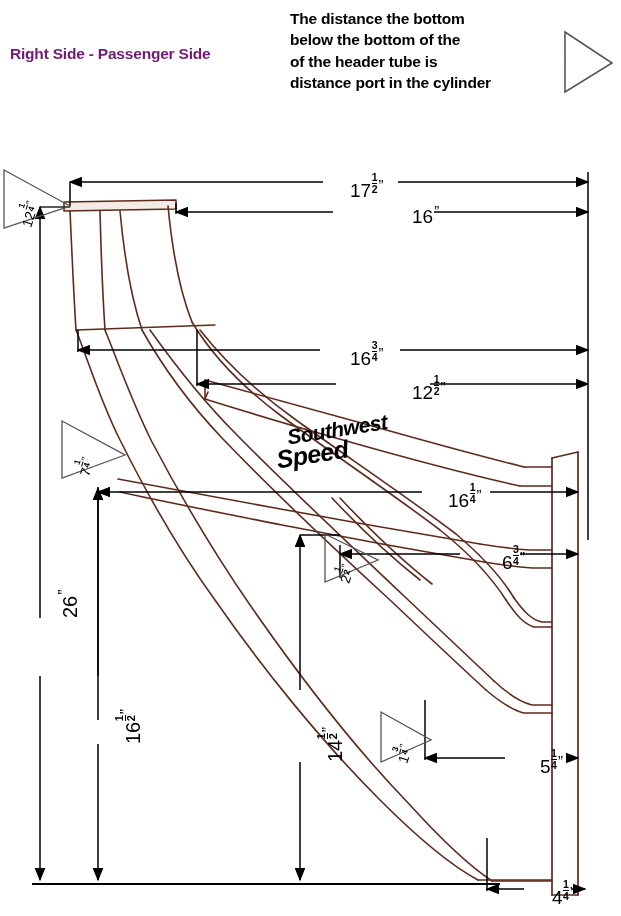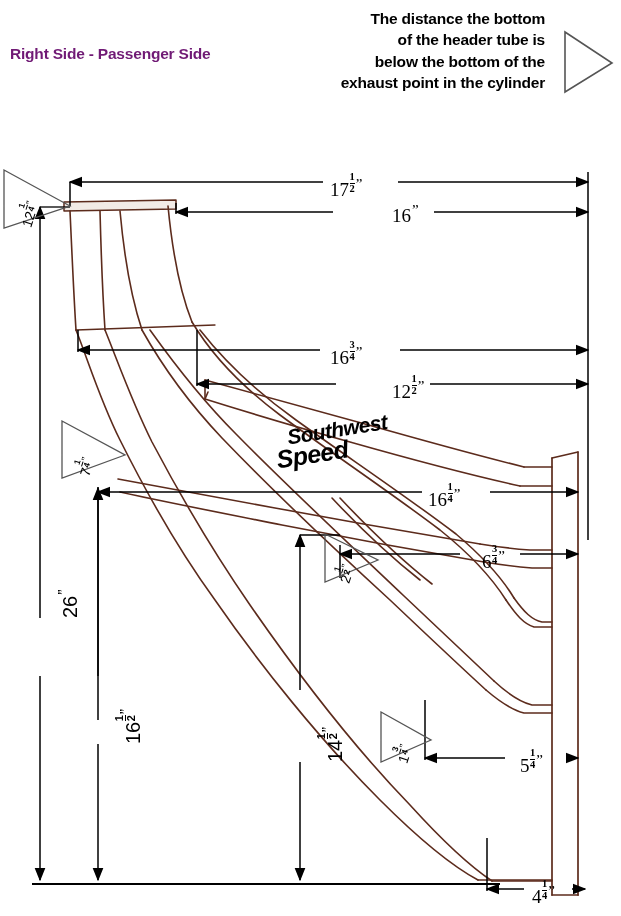--- a/index.html
+++ b/index.html
@@ -28,35 +28,35 @@
   .note-block {
     position: absolute;
     left: 290px;
     top: 8px;
     width: 255px;
     font-size: 15.5px;
     font-weight: bold;
     line-height: 1.38;
     color: #000;
     letter-spacing: -0.2px;
-    text-align: right;
   }
   svg.layer {
     position: absolute;
     left: 0;
     top: 0;
     width: 621px;
     height: 916px;
   }
   .dimtext {
     position: absolute;
     font-size: 18px;
     color: #000;
     white-space: nowrap;
-    font-family: Liberation Serif, serif;
+    font-family: Liberation Sans, sans-serif;
+    margin-left: 20px;
   }
   .dimtext .whole { font-size: 19px; }
   .frac {
     display: inline-block;
     vertical-align: 0.42em;
     font-size: 10.5px;
     line-height: 1;
     text-align: center;
     margin-left: 0.5px;
   }
@@ -104,23 +104,23 @@
 </style>
 </head>
 <body>
 
 <div id="page">
 
   <div class="title-left">Right Side  - Passenger Side</div>
 
   <div class="note-block">
     <div>The distance the bottom</div>
+    <div>below the bottom of the</div>
     <div>of the header tube is</div>
-    <div>below the bottom of the</div>
-    <div>exhaust point in the cylinder</div>
+    <div>distance port in the cylinder</div>
   </div>
 
   <svg class="layer" viewBox="0 0 621 916">
     <g fill="none" stroke="#5c2b1c" stroke-width="1.6" stroke-linecap="round" stroke-linejoin="round">
 
       <path d="M64 202 L176 200 L176 209 L64 211 Z" fill="#f2ebe6" stroke="#5c2b1c" stroke-width="1.5"></path>
 
       <path d="M70 211 C 72 255, 74 300, 76 330 L 76 330"></path>
       <path d="M76 330 C 88 360, 100 400, 120 440 C 145 490, 175 545, 215 600
                C 260 665, 320 740, 380 800 C 420 840, 450 865, 478 880"></path>

